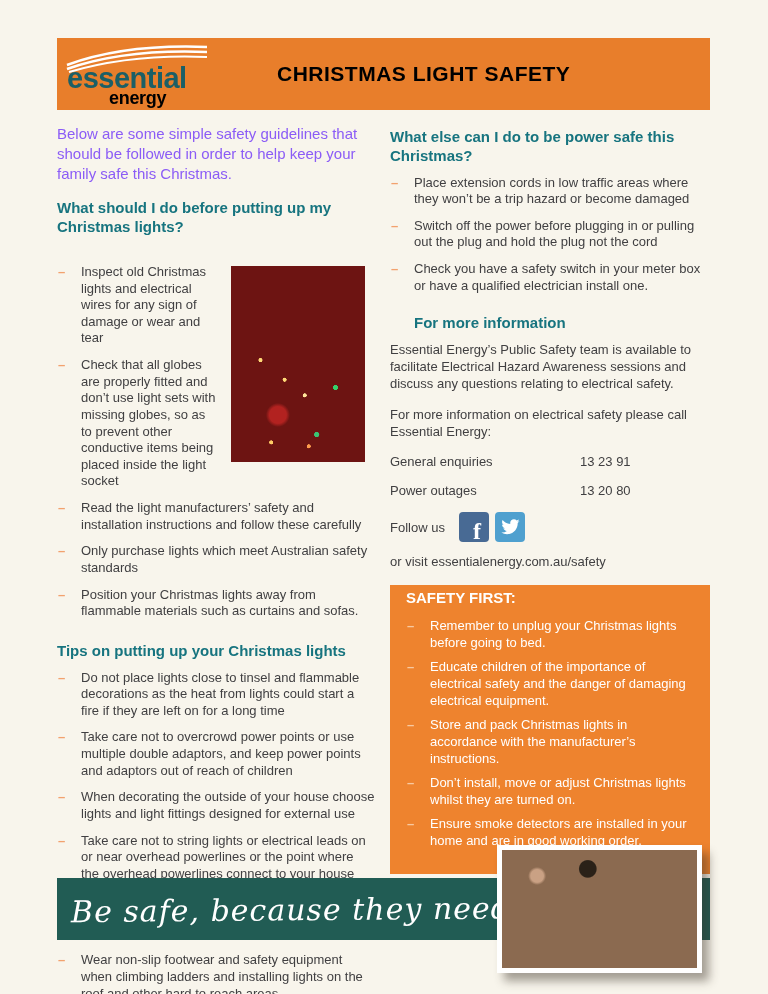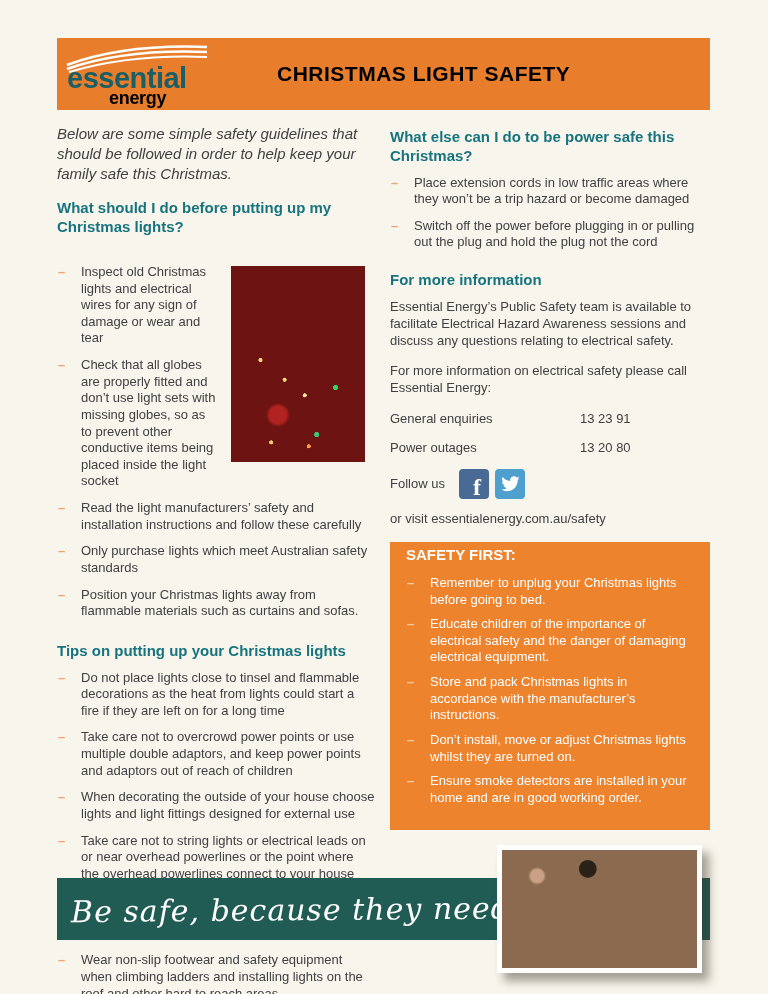--- a/index.html
+++ b/index.html
@@ -26,21 +26,21 @@
   }
   .page-title{
     margin-left:60px; color:#000000; font-size:21px; font-weight:600; letter-spacing:0.5px;
   }
   
   .content{ position:absolute; left:57px; top:118px; width:653px; display:flex; }
   .col-left{ width:318px; flex:0 0 318px; }
   .col-gap{ width:15px; flex:0 0 15px; }
   .col-right{ width:320px; flex:0 0 320px; }
 
-  .intro{ color:#404040; font-size:15px; line-height:1.32; margin:6px 0 16px 0;font-style:italic; }
+  .intro{ color:#8b5cf6; font-size:15px; line-height:1.32; margin:6px 0 16px 0; }
   h2.teal{ color:#17747f; font-size:15px; line-height:1.25; margin:14px 0 9px 0; }
   p.body{ font-size:13px; line-height:1.3; margin:0 0 14px 0; }
 
   ul.dash{ list-style:none; }
   ul.dash li{
     position:relative; padding-left:24px; font-size:13px; line-height:1.28;
     margin-bottom:10px;
   }
   ul.dash li::before{
     content:"–"; position:absolute; left:1px; top:0; color:#f2a26e; font-weight:bold;
@@ -163,23 +163,24 @@
     </div>
 
     <div class="col-gap"></div>
 
     <div class="col-right">
       <h2 class="teal" style="margin-top:10px;">What else can I do to be power safe this Christmas?</h2>
 
       <ul class="dash">
         <li>Place extension cords in low traffic areas where they won’t be a trip hazard or become damaged</li>
         <li>Switch off the power before plugging in or pulling out the plug and hold the plug not the cord</li>
+        <li>Check you have a safety switch in your meter box or have a qualified electrician install one.</li>
       </ul>
 
-      <h2 class="teal" style="margin-top:20px;">For more information</h2>
+      <h2 class="teal" style="margin-top:20px;margin-left:24px;">For more information</h2>
       <p class="body">Essential Energy’s Public Safety team is available to facilitate Electrical Hazard Awareness sessions and discuss any questions relating to electrical safety.</p>
       <p class="body">For more information on electrical safety please call Essential Energy:</p>
 
       <div class="contact-row">
         <span class="contact-label">General enquiries</span>
         <span class="contact-number">13 23 91</span>
       </div>
       <div class="contact-row">
         <span class="contact-label">Power outages</span>
         <span class="contact-number">13 20 80</span>

